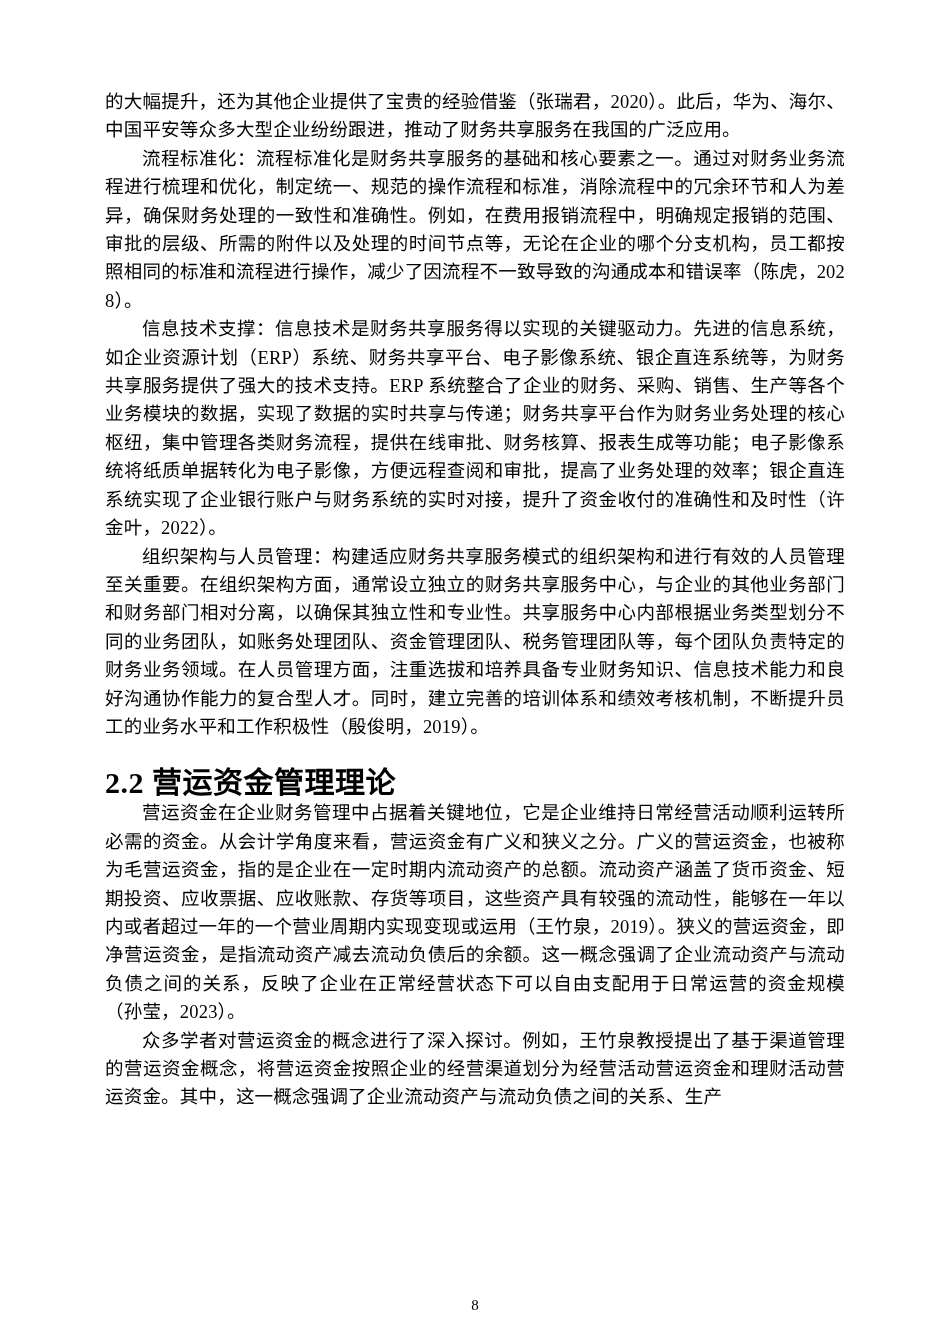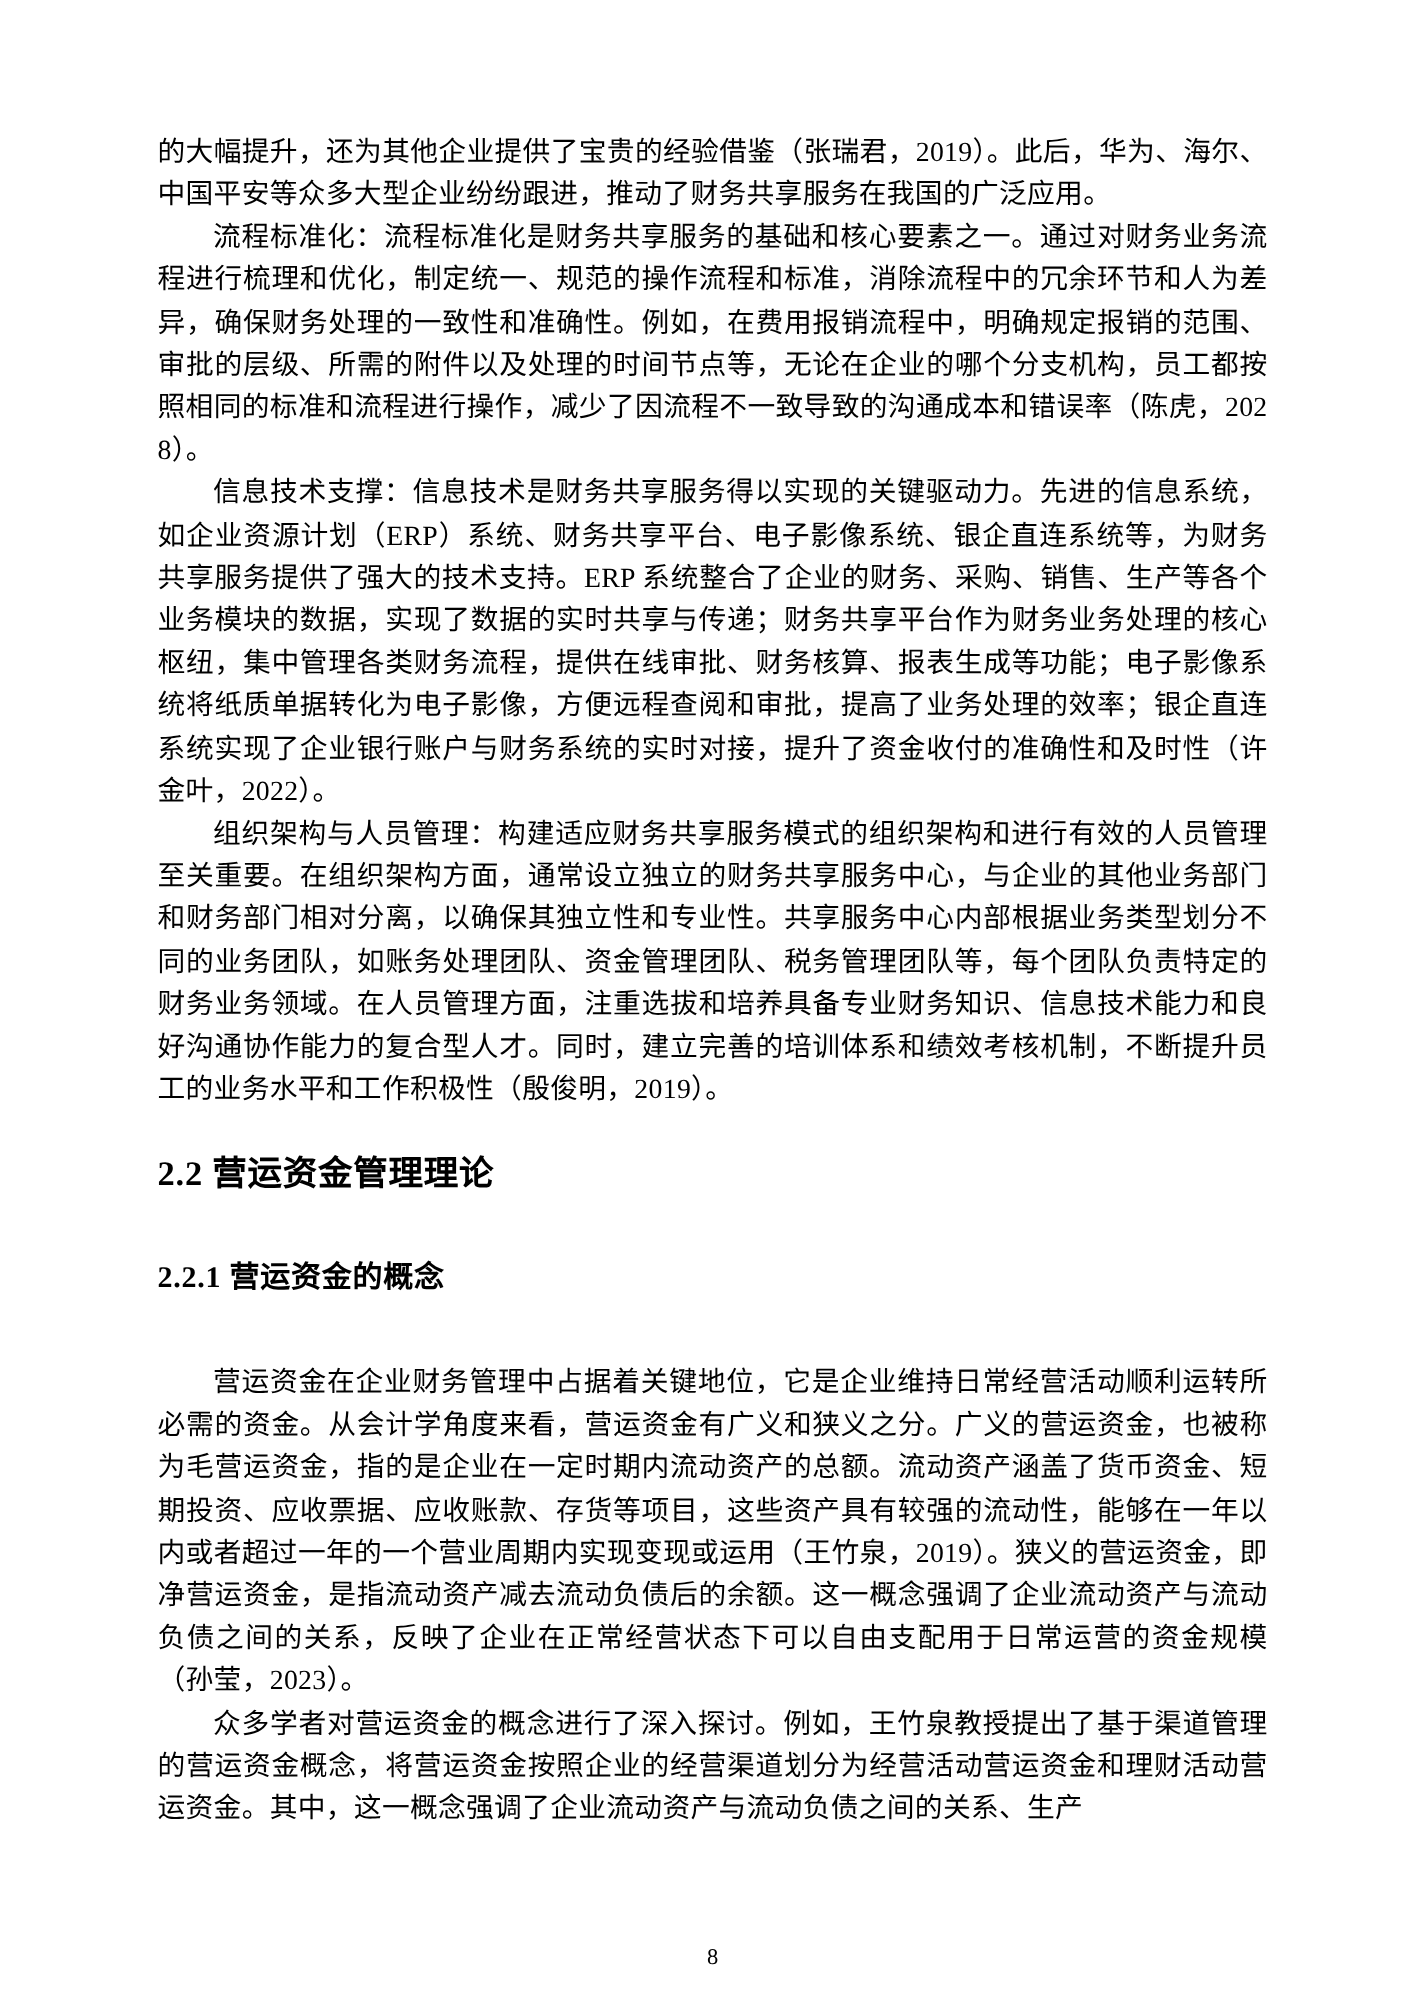--- a/index.html
+++ b/index.html
@@ -30,21 +30,21 @@
     text-align: justify;
     text-indent: 2em;
     letter-spacing: 0.2px;
     word-break: break-all;
   }
   p.no-indent {
     text-indent: 0;
   }
   h2.h-main {
     margin: 26px 0 0 0;
-    font-size: 23px;
+    font-size: 30px;
     line-height: 32px;
     font-weight: bold;
     letter-spacing: 0.5px;
   }
   h3.h-sub {
     margin: 30px 0 42px 0;
     font-size: 20px;
     line-height: 27px;
     font-weight: bold;
     letter-spacing: 0.5px;
@@ -61,32 +61,31 @@
     font-size: 15px;
     line-height: 18px;
   }
 </style>
 </head>
 <body>
 
 <div class="page">
   <div class="content">
 
-    <p class="body no-indent">的大幅提升，还为其他企业提供了宝贵的经验借鉴（张瑞君，2019）。此后，华为、海尔、中国平安等众多大型企业纷纷跟进，推动了财务共享服务在我国的广泛应用。</p>
+    <p class="body no-indent">的大幅提升，还为其他企业提供了宝贵的经验借鉴（张瑞君，2020）。此后，华为、海尔、中国平安等众多大型企业纷纷跟进，推动了财务共享服务在我国的广泛应用。</p>
 
 
     <p class="body">流程标准化：流程标准化是财务共享服务的基础和核心要素之一。通过对财务业务流程进行梳理和优化，制定统一、规范的操作流程和标准，消除流程中的冗余环节和人为差异，确保财务处理的一致性和准确性。例如，在费用报销流程中，明确规定报销的范围、审批的层级、所需的附件以及处理的时间节点等，无论在企业的哪个分支机构，员工都按照相同的标准和流程进行操作，减少了因流程不一致导致的沟通成本和错误率（陈虎，2028）。</p>
 
     <p class="body">信息技术支撑：信息技术是财务共享服务得以实现的关键驱动力。先进的信息系统，如企业资源计划（ERP）系统、财务共享平台、电子影像系统、银企直连系统等，为财务共享服务提供了强大的技术支持。ERP 系统整合了企业的财务、采购、销售、生产等各个业务模块的数据，实现了数据的实时共享与传递；财务共享平台作为财务业务处理的核心枢纽，集中管理各类财务流程，提供在线审批、财务核算、报表生成等功能；电子影像系统将纸质单据转化为电子影像，方便远程查阅和审批，提高了业务处理的效率；银企直连系统实现了企业银行账户与财务系统的实时对接，提升了资金收付的准确性和及时性（许金叶，2022）。</p>
 
     <p class="body">组织架构与人员管理：构建适应财务共享服务模式的组织架构和进行有效的人员管理至关重要。在组织架构方面，通常设立独立的财务共享服务中心，与企业的其他业务部门和财务部门相对分离，以确保其独立性和专业性。共享服务中心内部根据业务类型划分不同的业务团队，如账务处理团队、资金管理团队、税务管理团队等，每个团队负责特定的财务业务领域。在人员管理方面，注重选拔和培养具备专业财务知识、信息技术能力和良好沟通协作能力的复合型人才。同时，建立完善的培训体系和绩效考核机制，不断提升员工的业务水平和工作积极性（殷俊明，2019）。</p>
 
     <h2 class="h-main">2.2 营运资金管理理论</h2>
 
-    <h3 class="h-sub after-main">2.2.1 营运资金的概念</h3>
 
     <p class="body">营运资金在企业财务管理中占据着关键地位，它是企业维持日常经营活动顺利运转所必需的资金。从会计学角度来看，营运资金有广义和狭义之分。广义的营运资金，也被称为毛营运资金，指的是企业在一定时期内流动资产的总额。流动资产涵盖了货币资金、短期投资、应收票据、应收账款、存货等项目，这些资产具有较强的流动性，能够在一年以内或者超过一年的一个营业周期内实现变现或运用（王竹泉，2019）。狭义的营运资金，即净营运资金，是指流动资产减去流动负债后的余额。这一概念强调了企业流动资产与流动负债之间的关系，反映了企业在正常经营状态下可以自由支配用于日常运营的资金规模（孙莹，2023）。</p>
 
     <p class="body">众多学者对营运资金的概念进行了深入探讨。例如，王竹泉教授提出了基于渠道管理的营运资金概念，将营运资金按照企业的经营渠道划分为经营活动营运资金和理财活动营运资金。其中，这一概念强调了企业流动资产与流动负债之间的关系、生产</p>
 
   </div>
 
   <div class="page-number">8</div>
 </div>
 

